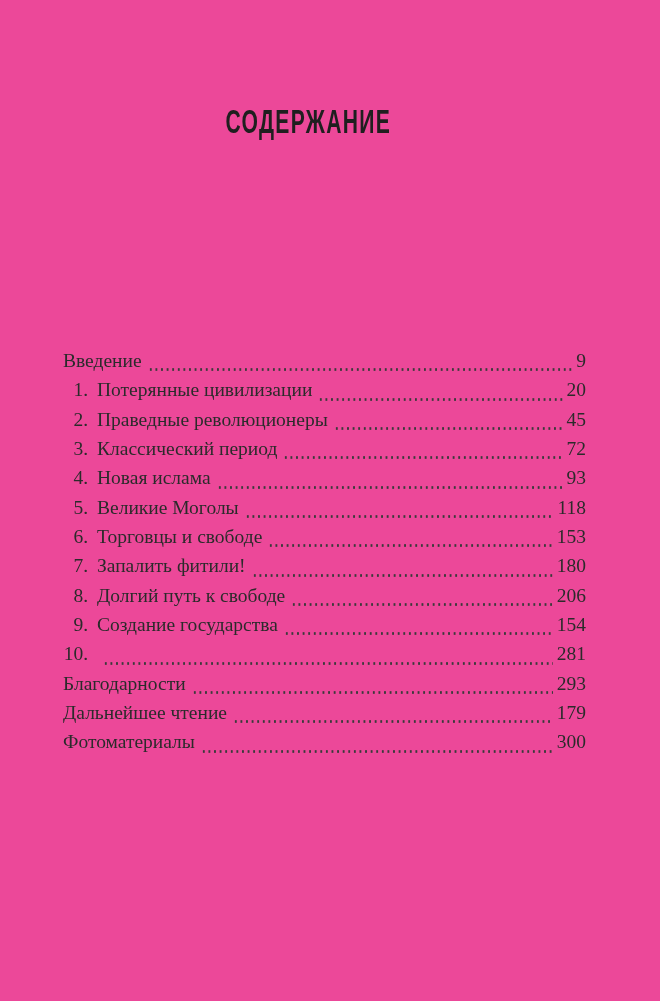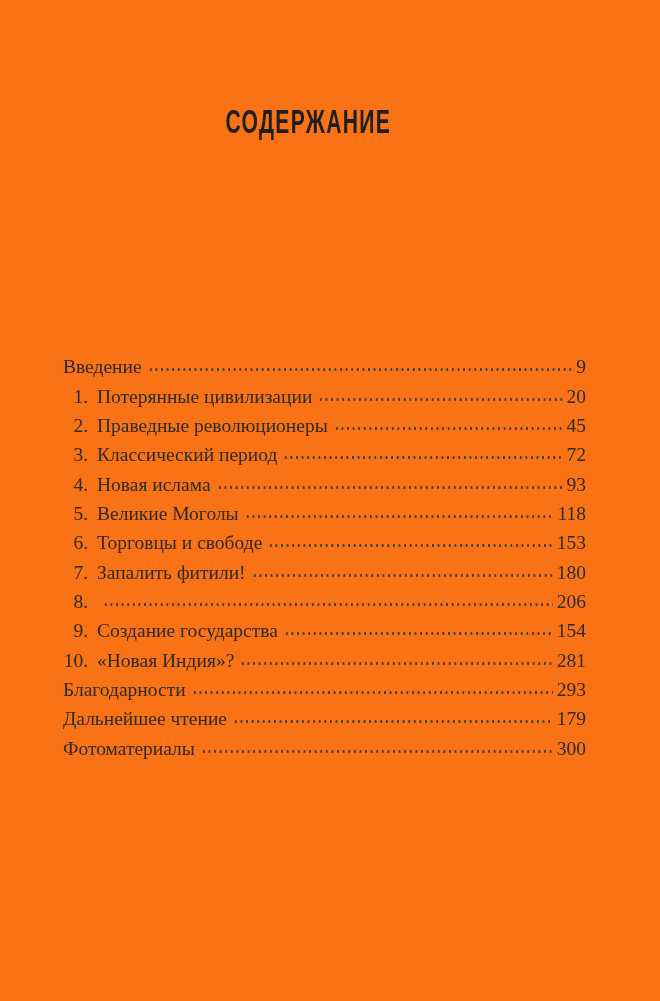--- a/index.html
+++ b/index.html
@@ -4,21 +4,21 @@
 <style>
   html, body {
     margin: 0;
     padding: 0;
     background: #ffffff;
   }
   .page {
     position: relative;
     width: 660px;
     height: 1001px;
-    background: #f97316;
+    background: #ec4899;
     overflow: hidden;
     font-family: "Liberation Serif", serif;
     color: #2b2b2b;
   }
   .title {
     margin: 104px 0 0 0;
     width: 660px;
     text-align: center;
     font-family: "Liberation Sans", sans-serif;
     font-weight: 700;
@@ -32,21 +32,21 @@
     transform: translateX(-22px) scaleX(0.64);
     transform-origin: center;
     white-space: nowrap;
   }
   .toc {
     margin-top: 209px;
     padding: 0 74px 0 63px; 
   }
   .row {
     display: flex;
-    align-items: flex-end;
+    align-items: flex-start;
     height: 29.33px;
     font-size: 19.5px;
     line-height: 23px;
     white-space: nowrap;
   }
   .num {
     flex: 0 0 auto;
     width: 34px;
     box-sizing: border-box;
     padding-right: 9px;
@@ -130,34 +130,34 @@
 
   <div class="row">
     <span class="num">7.</span>
     <span class="label">Запалить фитили!</span>
     <span class="leader"></span>
     <span class="pagenum">180</span>
   </div>
 
   <div class="row">
     <span class="num">8.</span>
+    <span class="label">Долгий путь к свободе</span>
     <span class="leader"></span>
     <span class="pagenum">206</span>
   </div>
 
   <div class="row">
     <span class="num">9.</span>
     <span class="label">Создание государства</span>
     <span class="leader"></span>
     <span class="pagenum">154</span>
   </div>
 
   <div class="row">
     <span class="num">10.</span>
-    <span class="label">«Новая Индия»?</span>
     <span class="leader"></span>
     <span class="pagenum">281</span>
   </div>
 
   <div class="row no-num">
 
     <span class="label">Благодарности</span>
     <span class="leader"></span>
     <span class="pagenum">293</span>
   </div>

